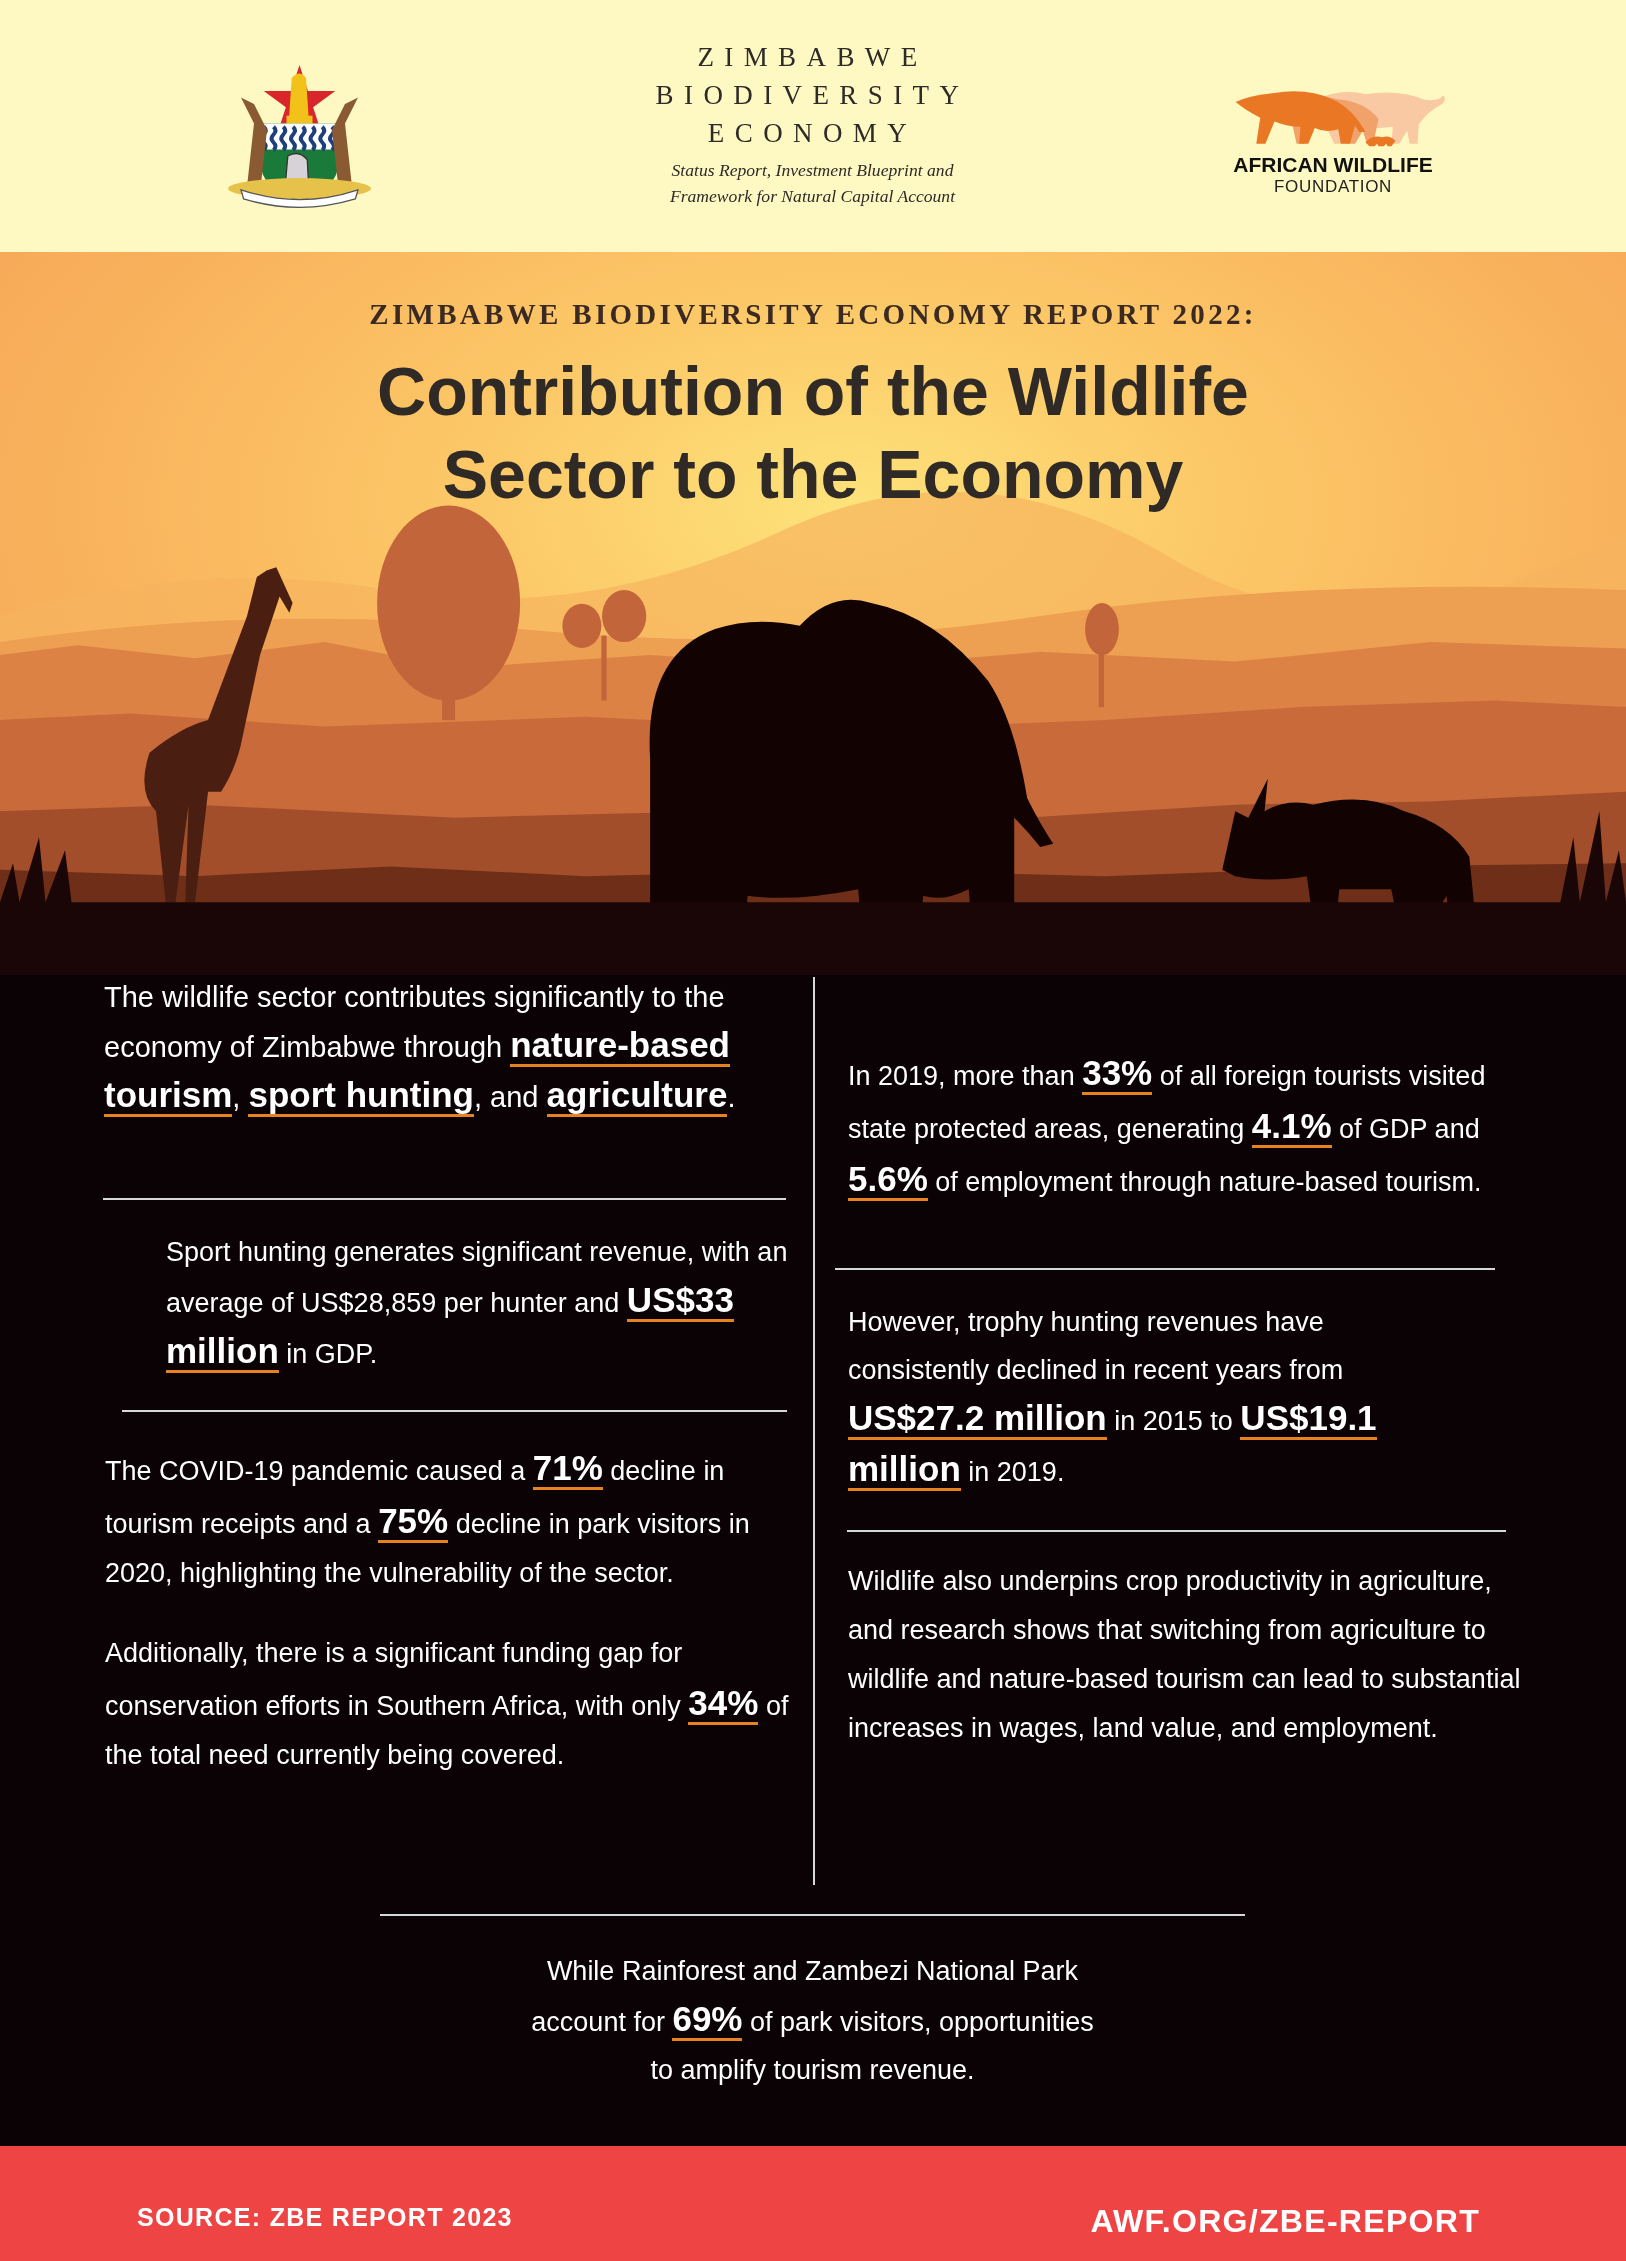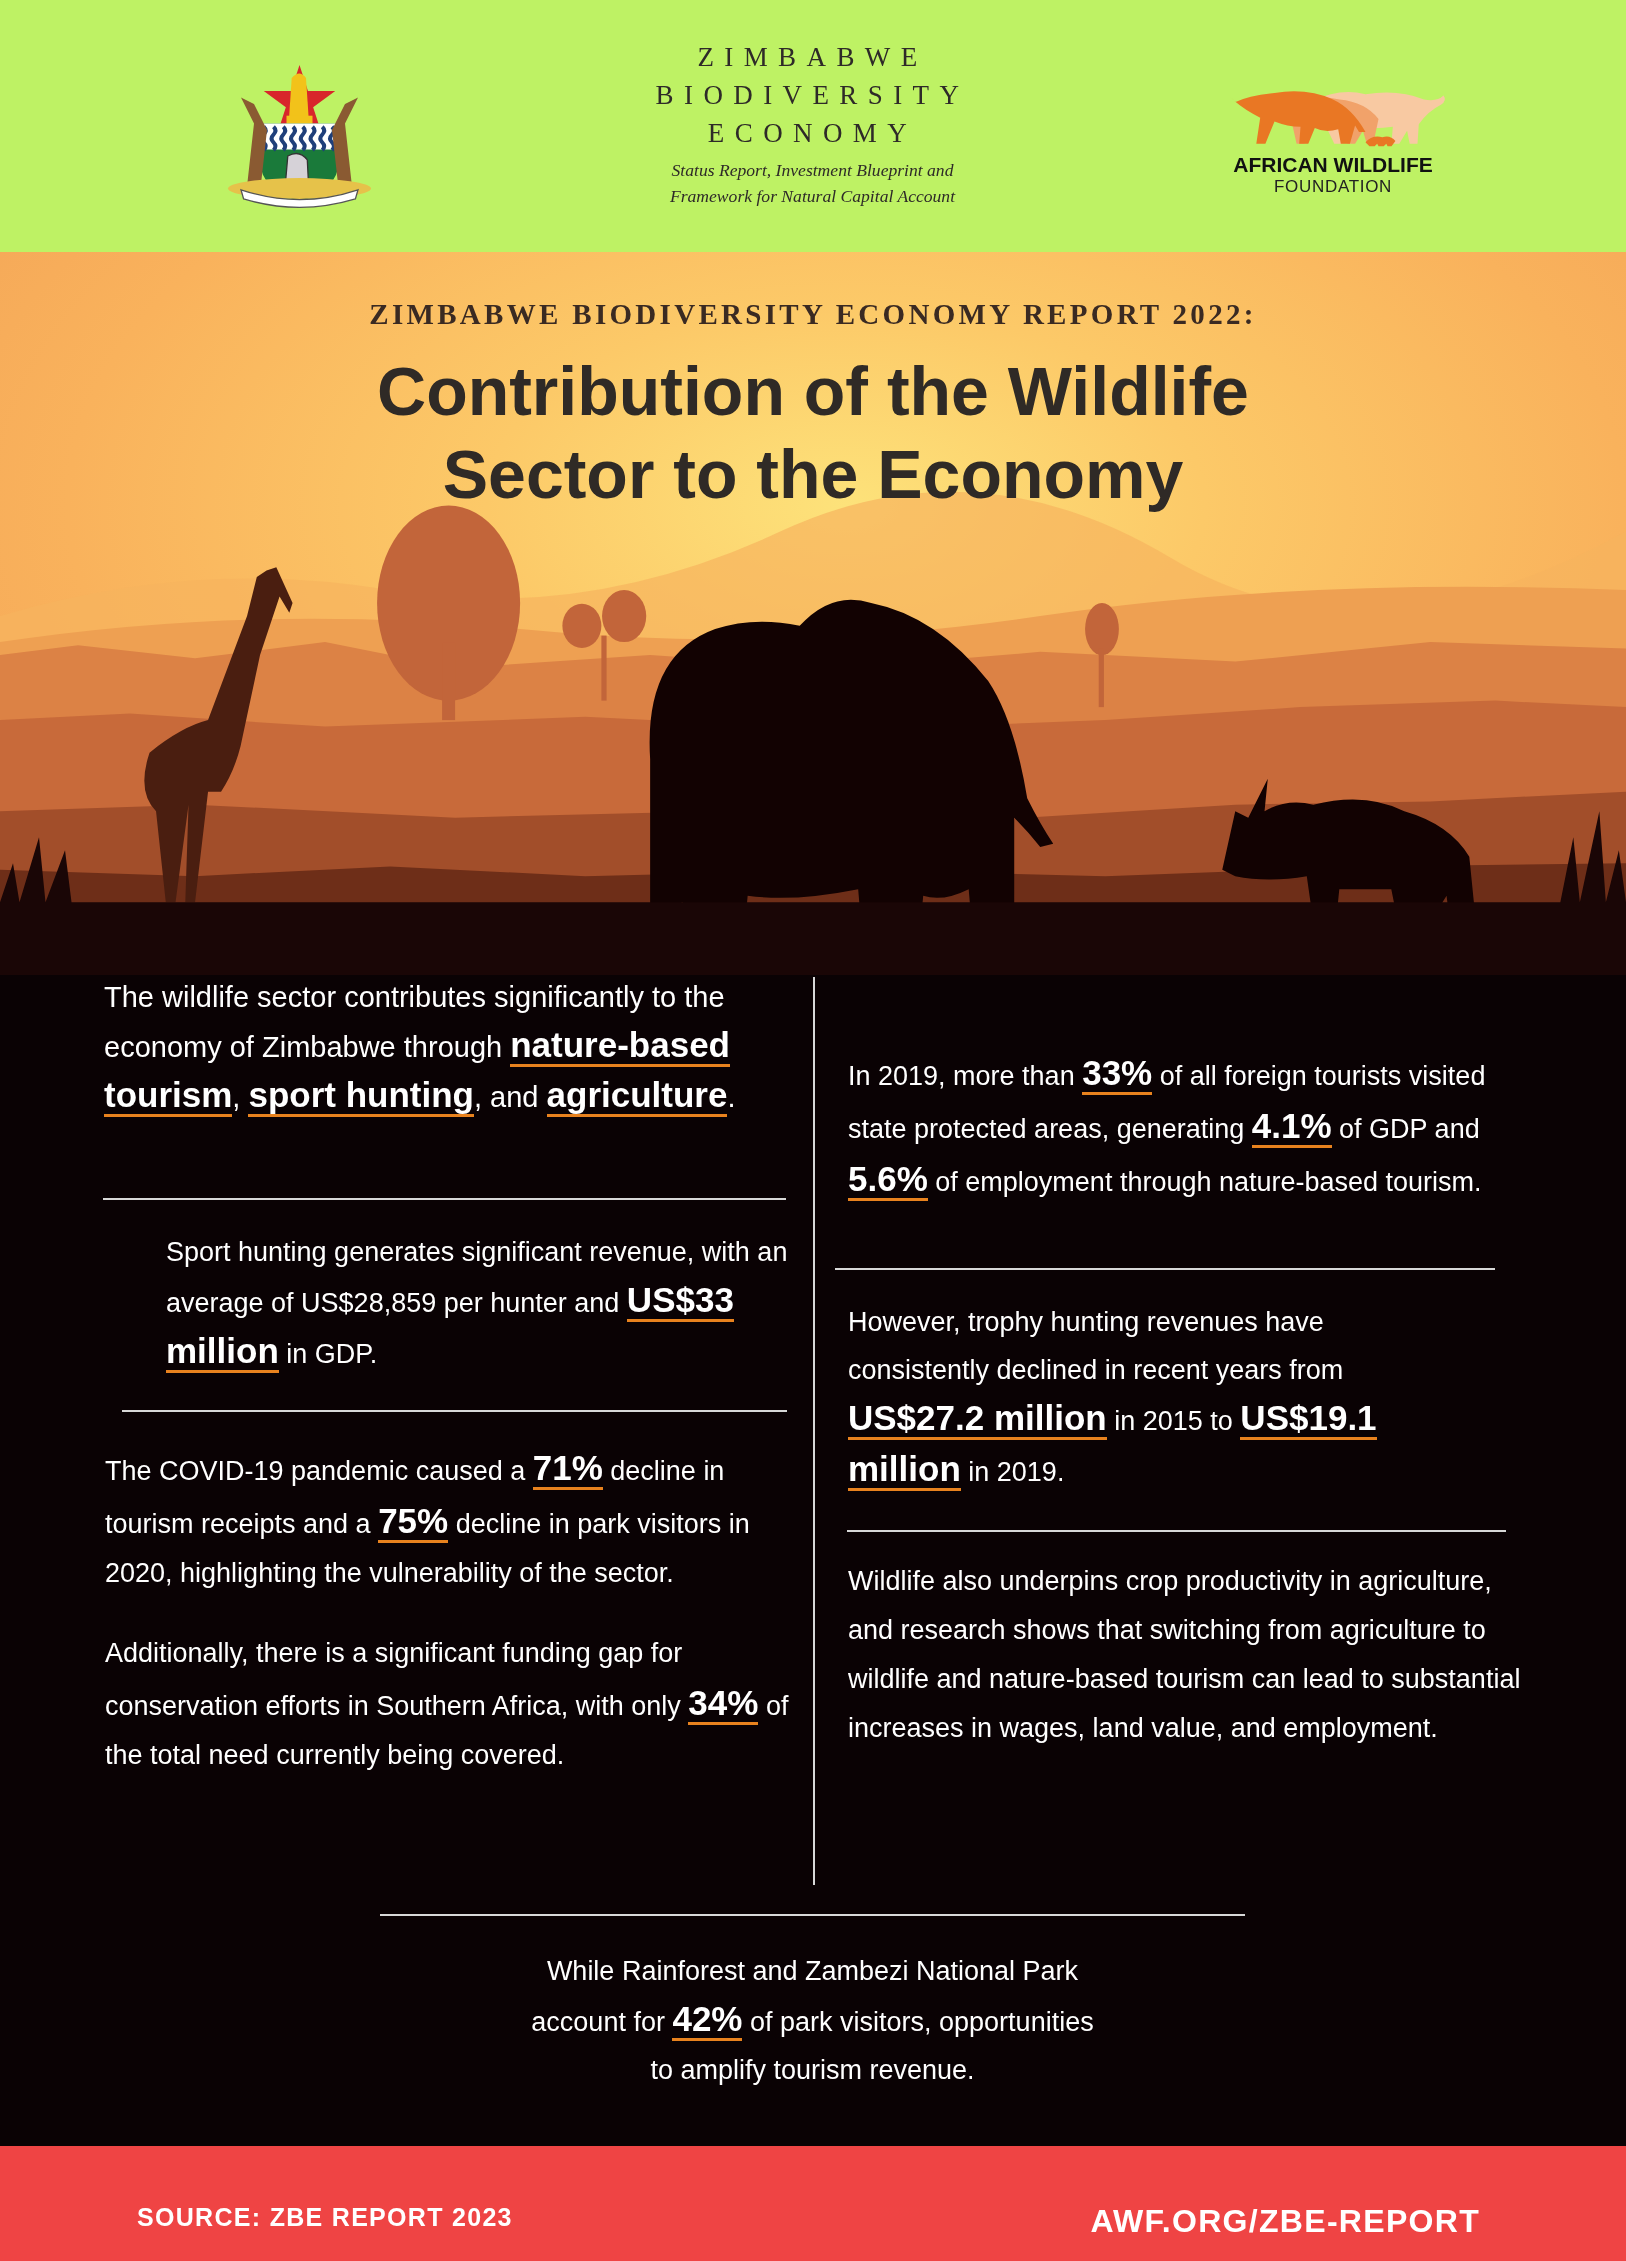--- a/index.html
+++ b/index.html
@@ -1,19 +1,19 @@
 <!DOCTYPE html>
 <html style="font-size:10.4px"><head>
 <meta charset="utf-8">
 <style>
   html, body { margin: 0; padding: 0; }
   body { width: 1626px; height: 2261px; position: relative; overflow: hidden; background: #0a0204; font-family: "Liberation Sans", sans-serif; }
 
   
-  .header { position: absolute; left: 0; top: 0; width: 1626px; height: 252px; background: #bef264; }
+  .header { position: absolute; left: 0; top: 0; width: 1626px; height: 252px; background: #fef9c3; }
   .coat { position: absolute; left: 215px; top: 52px; width: 169px; height: 156px; }
   .brand { position: absolute; left: 585px; top: 38px; width: 455px; text-align: center; color: #2e2a28; font-family: "Liberation Serif", serif; }
   .brand .line { font-size: 27px; letter-spacing: 10.4px; line-height: 38px; }
   .brand .sub { font-style: italic; font-size: 17.6px; line-height: 26px; margin-top: 5.2px; letter-spacing: 0; }
   .awf { position: absolute; left: 1216px; top: 81px; width: 234px; height: 117px; }
   .awf-name { position: absolute; left: 0; top: 72px; width: 234px; text-align: center; font-weight: bold; font-size: 21px; color: #111; letter-spacing: 0px; }
   .awf-sub { position: absolute; left: 0; top: 96px; width: 234px; text-align: center; font-size: 17px; color: #222; letter-spacing: 0.7px; }
 
   
   .hero { position: absolute; left: 0; top: 252px; width: 1626px; height: 723px; overflow: hidden;
@@ -161,21 +161,21 @@
 
 <div class="txt" style="left:848px; top:1557px; width:683px; line-height:49px;">
   <span>Wildlife also underpins crop productivity in agriculture, and research shows that switching from agriculture to wildlife and nature-based tourism can lead to substantial increases in wages, land value, and employment.</span>
 </div>
 
 <div class="rule" style="left:380px; top:1914px; width:865px;"></div>
 <div class="txt" style="left:364px; top:1947px; width:897px; text-align:center; line-height:48px;">
   <div>While Rainforest and Zambezi National Park</div>
   <div>
     <span>account for</span>
-    <span class="hl">42%</span>
+    <span class="hl">69%</span>
     <span>of park visitors, opportunities</span>
   </div>
   <div>to amplify tourism revenue.</div>
 </div>
 
 <div class="footer">
   <div class="foot-l">SOURCE: ZBE REPORT 2023</div>
   <div class="foot-r">AWF.ORG/ZBE-REPORT</div>
 </div>
 

